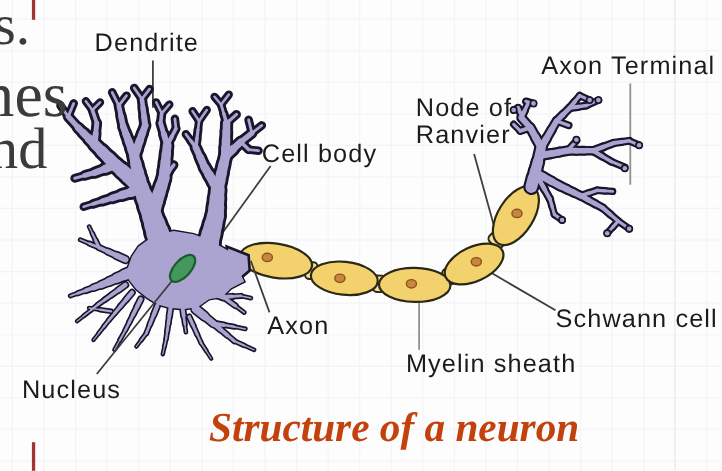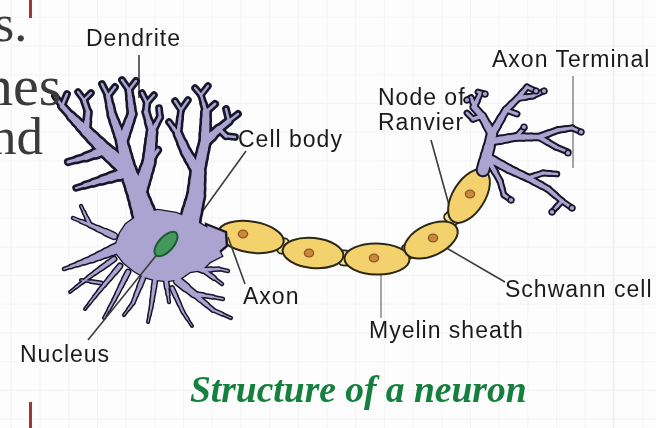--- a/index.html
+++ b/index.html
@@ -1,15 +1,15 @@
 <!DOCTYPE html>
 <html><head><meta charset="utf-8"><style>
 html,body{margin:0;padding:0;width:656px;height:428px;overflow:hidden;background:#fdfdfe;}
 .serif{position:absolute;font-family:"Liberation Serif",serif;color:#3b3b3b;font-size:52px;line-height:1;white-space:nowrap;}
-.title{position:absolute;font-family:"Liberation Serif",serif;font-weight:bold;font-style:italic;font-size:37.5px;color:#15803d;left:190px;top:368px;white-space:nowrap;}
+.title{position:absolute;font-family:"Liberation Serif",serif;font-weight:bold;font-style:italic;font-size:37.5px;color:#c2410c;left:190px;top:368px;white-space:nowrap;}
 .redline{position:absolute;left:29px;width:3px;background:#a33434;}
 </style></head>
 <body>
 <svg width="656" height="428" viewBox="0 0 656 428">
 <line x1="11.3" y1="0" x2="11.3" y2="428" stroke="#f3f4f6" stroke-width="1.1"></line>
     <line x1="40.0" y1="0" x2="40.0" y2="428" stroke="#f3f4f6" stroke-width="1.1"></line>
     <line x1="68.7" y1="0" x2="68.7" y2="428" stroke="#f3f4f6" stroke-width="1.1"></line>
     <line x1="97.4" y1="0" x2="97.4" y2="428" stroke="#f3f4f6" stroke-width="1.1"></line>
     <line x1="126.1" y1="0" x2="126.1" y2="428" stroke="#f3f4f6" stroke-width="1.1"></line>
     <line x1="154.8" y1="0" x2="154.8" y2="428" stroke="#f3f4f6" stroke-width="1.1"></line>

